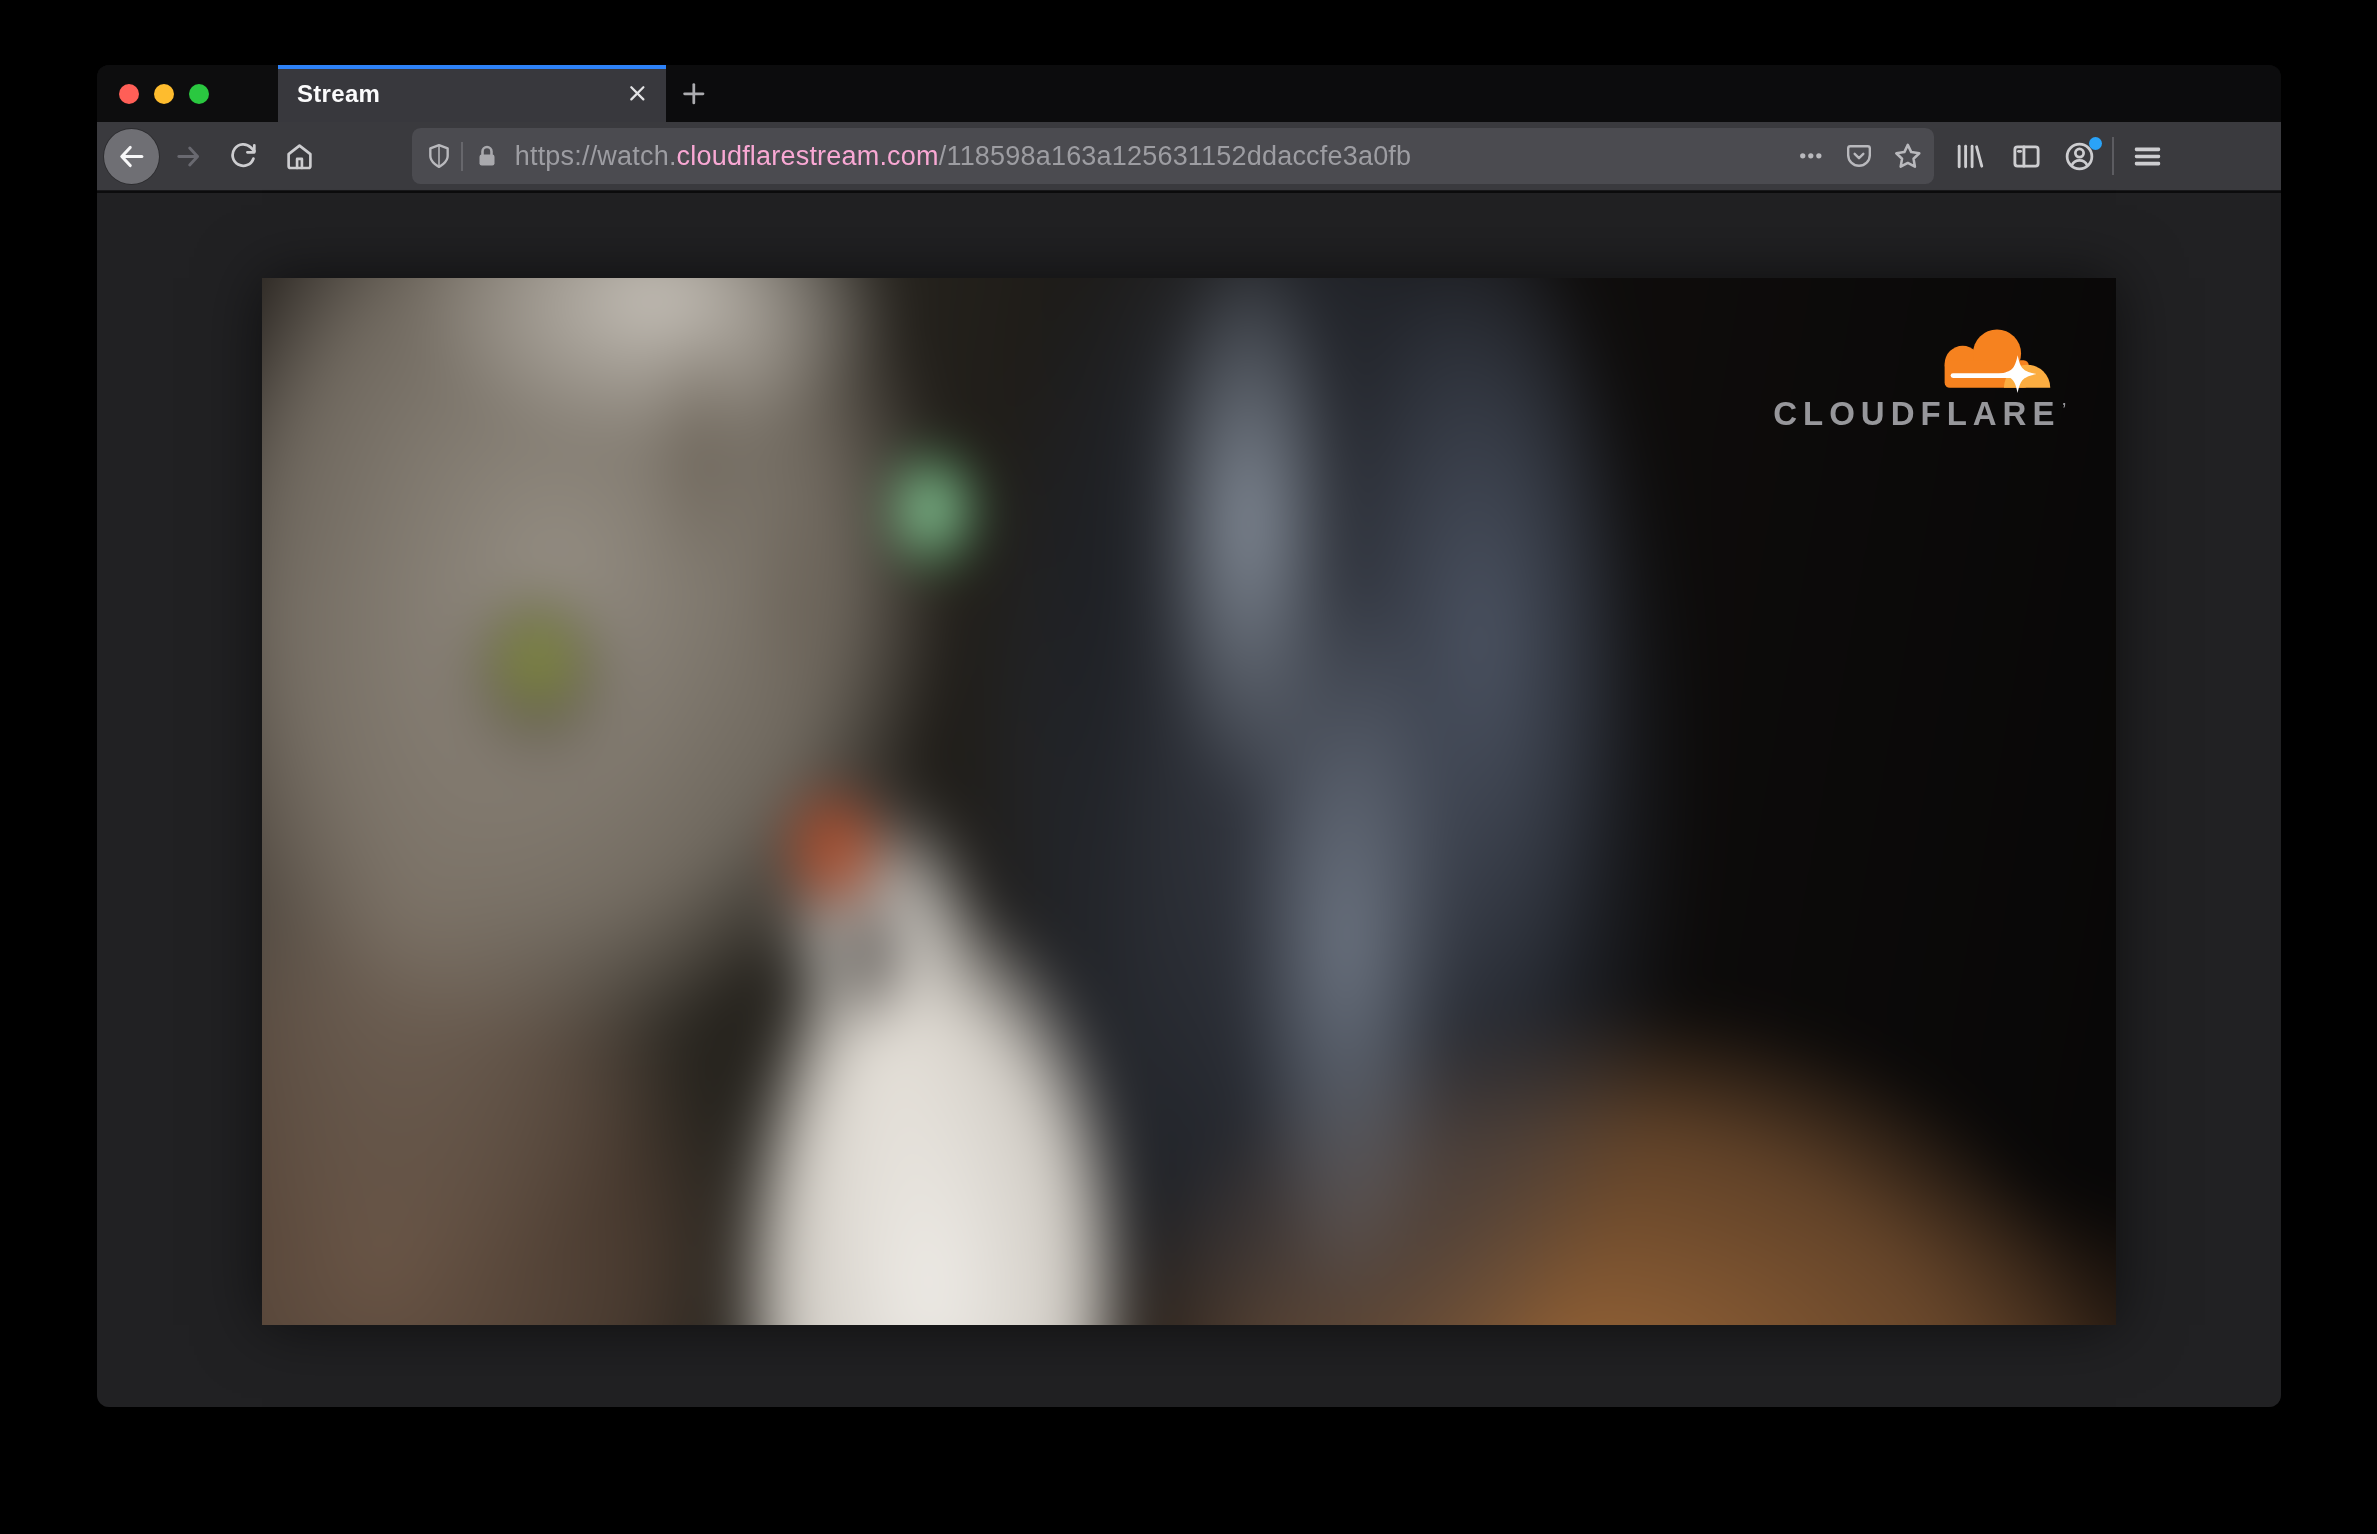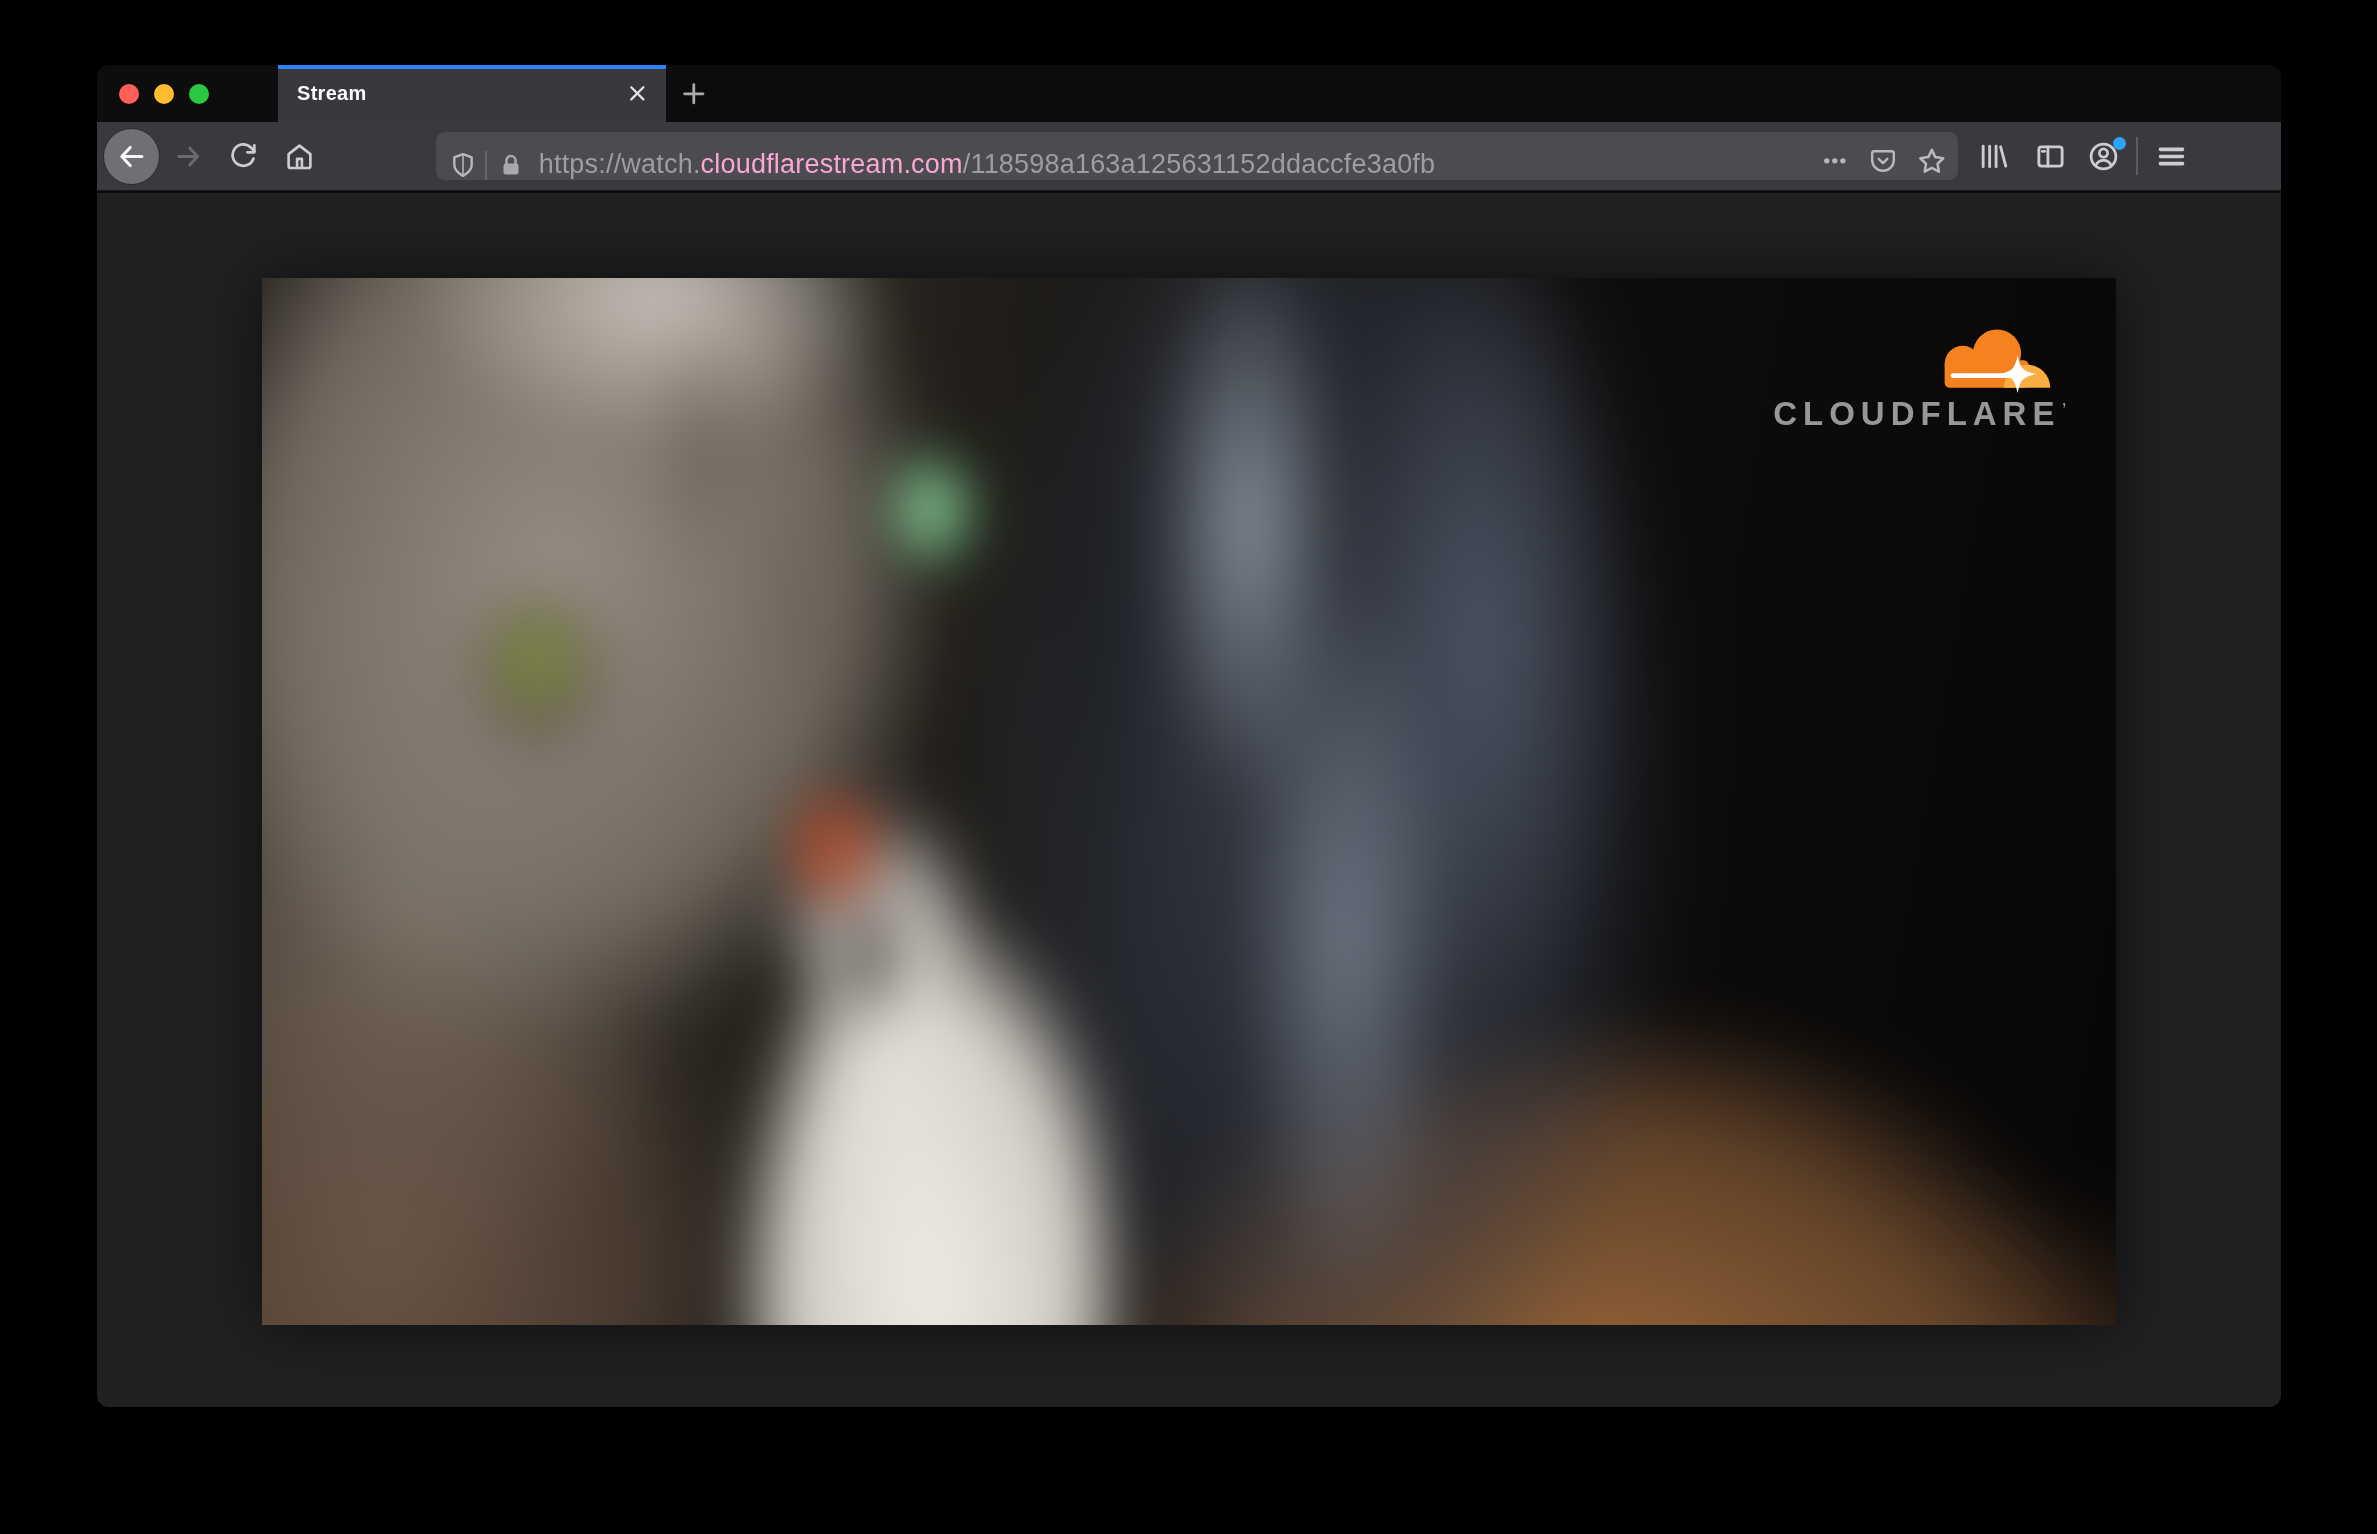--- a/index.html
+++ b/index.html
@@ -26,21 +26,21 @@
   .titlebar-left {
     width: 181px; display: flex; align-items: center;
     padding-left: 22.4px; gap: 14.7px; background: #0d0d0e;
   }
   .traffic-light { width: 20px; height: 20px; border-radius: 50%; }
   .tab {
     position: relative; width: 388px; background: #38383d;
     display: flex; align-items: center;
   }
   .tab-accent { position: absolute; top: 0; left: 0; right: 0; height: 4.3px; }
-  .tab-title { margin-left: 19px; font-size: 20px; font-weight: 600; color: #fbfbfc; letter-spacing: 0.3px; }
+  .tab-title { margin-left: 19px; font-size: 24px; font-weight: 600; color: #fbfbfc; letter-spacing: 0.3px; }
   .tab-close {
     margin-left: auto; margin-right: 12px; width: 34px; height: 34px;
     display: flex; align-items: center; justify-content: center;
     color: #e3e3e5; border-radius: 5.2px;
   }
   .new-tab {
     width: 55px; display: flex; align-items: center; justify-content: center;
     color: #acacaf;
   }
   .tabstrip-filler { flex: 1; }
@@ -59,23 +59,23 @@
     width: 55px; height: 55px; border-radius: 50%;
     background: #6f6f74; margin-left: 6.9px;
     display: flex; align-items: center; justify-content: center;
     color: #f7f7f8; box-shadow: 0 0 0 0.9px rgba(0,0,0,.25);
   }
   .fwd-btn { margin-left: 5.2px; color: #696970; }
   .reload-btn { margin-left: 6.9px; }
   .home-btn { margin-left: 8.6px; }
 
   .url-bar {
-    margin-left: 112px; width: 1522px; height: 48px;
+    margin-left: 88px; width: 1522px; height: 56px;
     background: #4b4b50; border-radius: 8.6px;
-    display: flex; align-items: flex-end;
+    display: flex; align-items: center;
   }
   .urlbar-icon {
     width: 31px; height: 31px; display: flex; align-items: center;
     justify-content: center; color: #b9b9bd;
   }
   .shield-btn { margin-left: 12px; }
   .urlbar-sep { width: 1.7px; height: 29px; background: #67676c; margin-left: 6.9px; }
   .lock-badge { margin-left: 8.6px; color: #a9a9ad; }
   .url-text {
     margin-left: 12px; font-size: 27px; white-space: nowrap;

